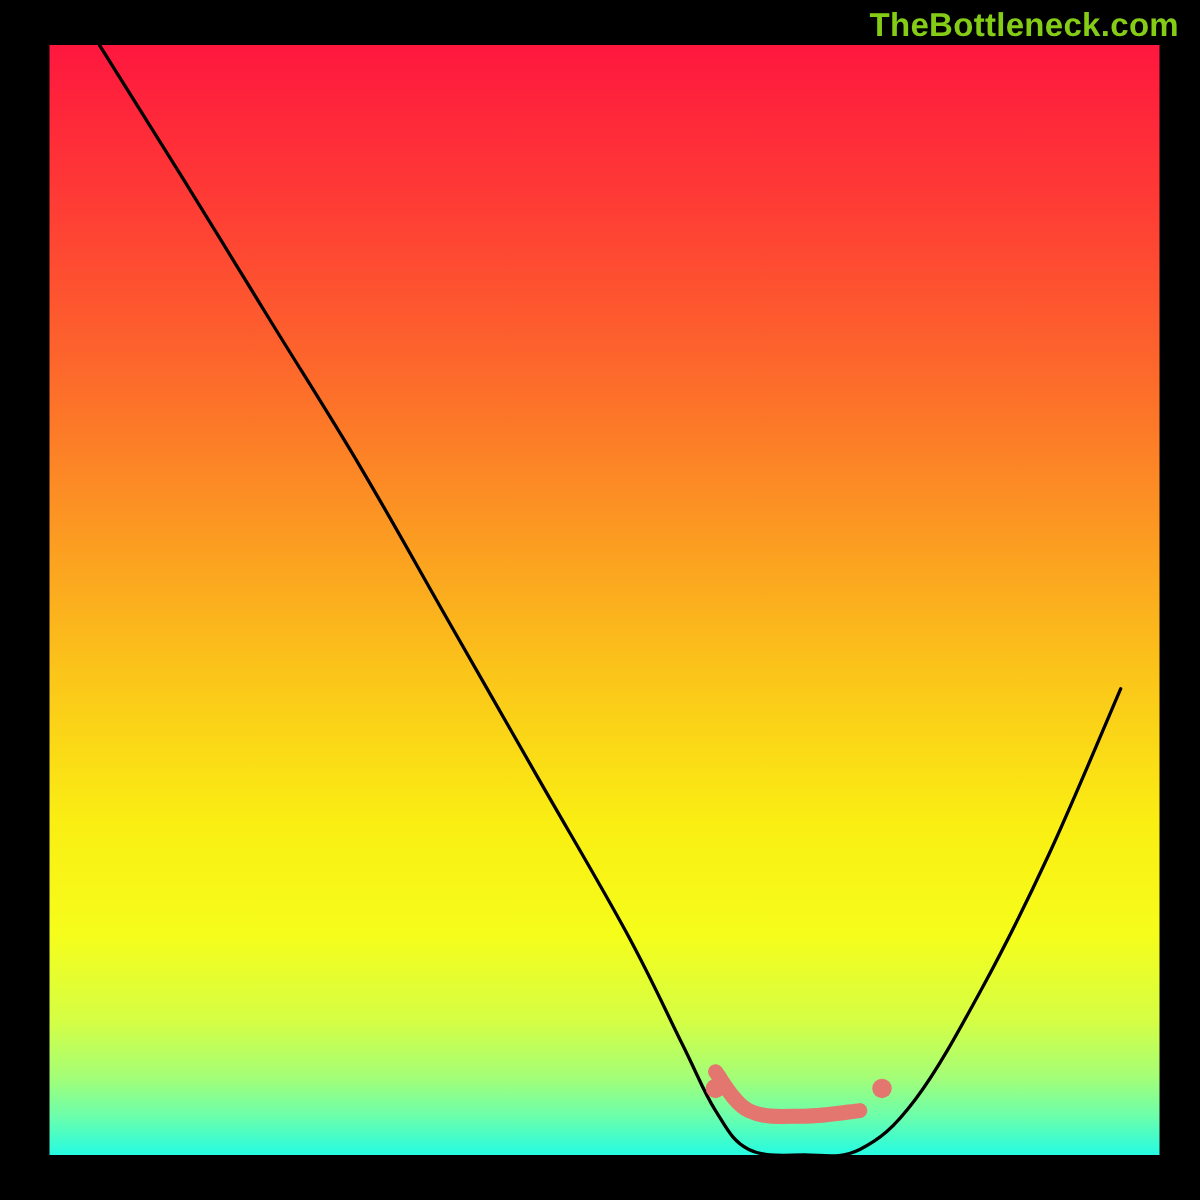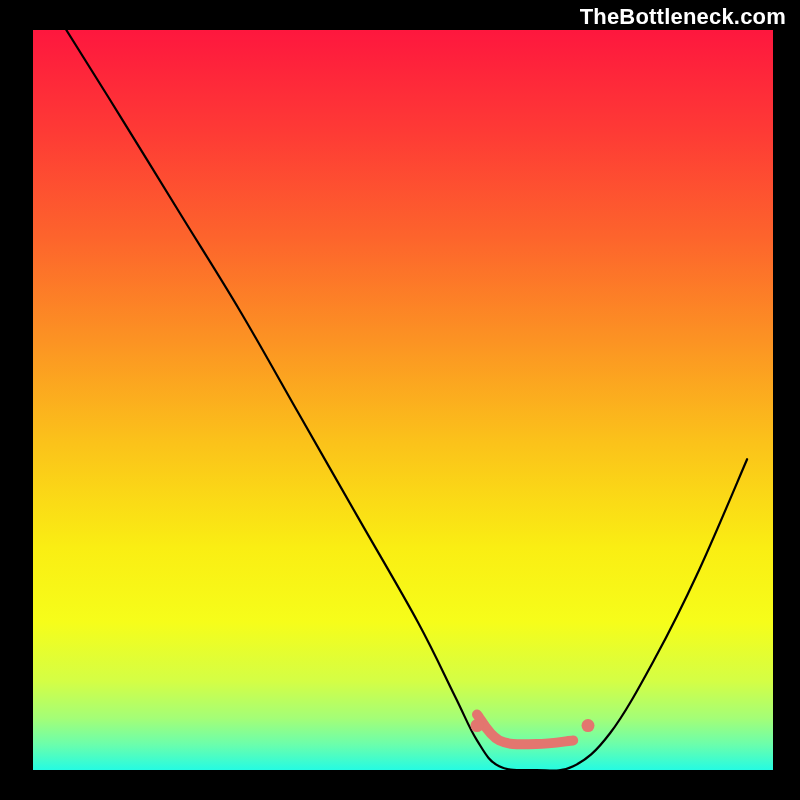--- a/index.html
+++ b/index.html
@@ -16,21 +16,21 @@
     height: 800px;
     background: #000;
   }
   .watermark {
     position: absolute;
     top: 4px;
     right: 14px;
     font-family: Arial, Helvetica, sans-serif;
     font-size: 22px;
     font-weight: 600;
-    color: #ffffff;
+    color: #84cc16;
     letter-spacing: 0.2px;
   }
   svg {
     position: absolute;
     top: 0;
     left: 0;
   }
 </style>
 </head>
 <body>

